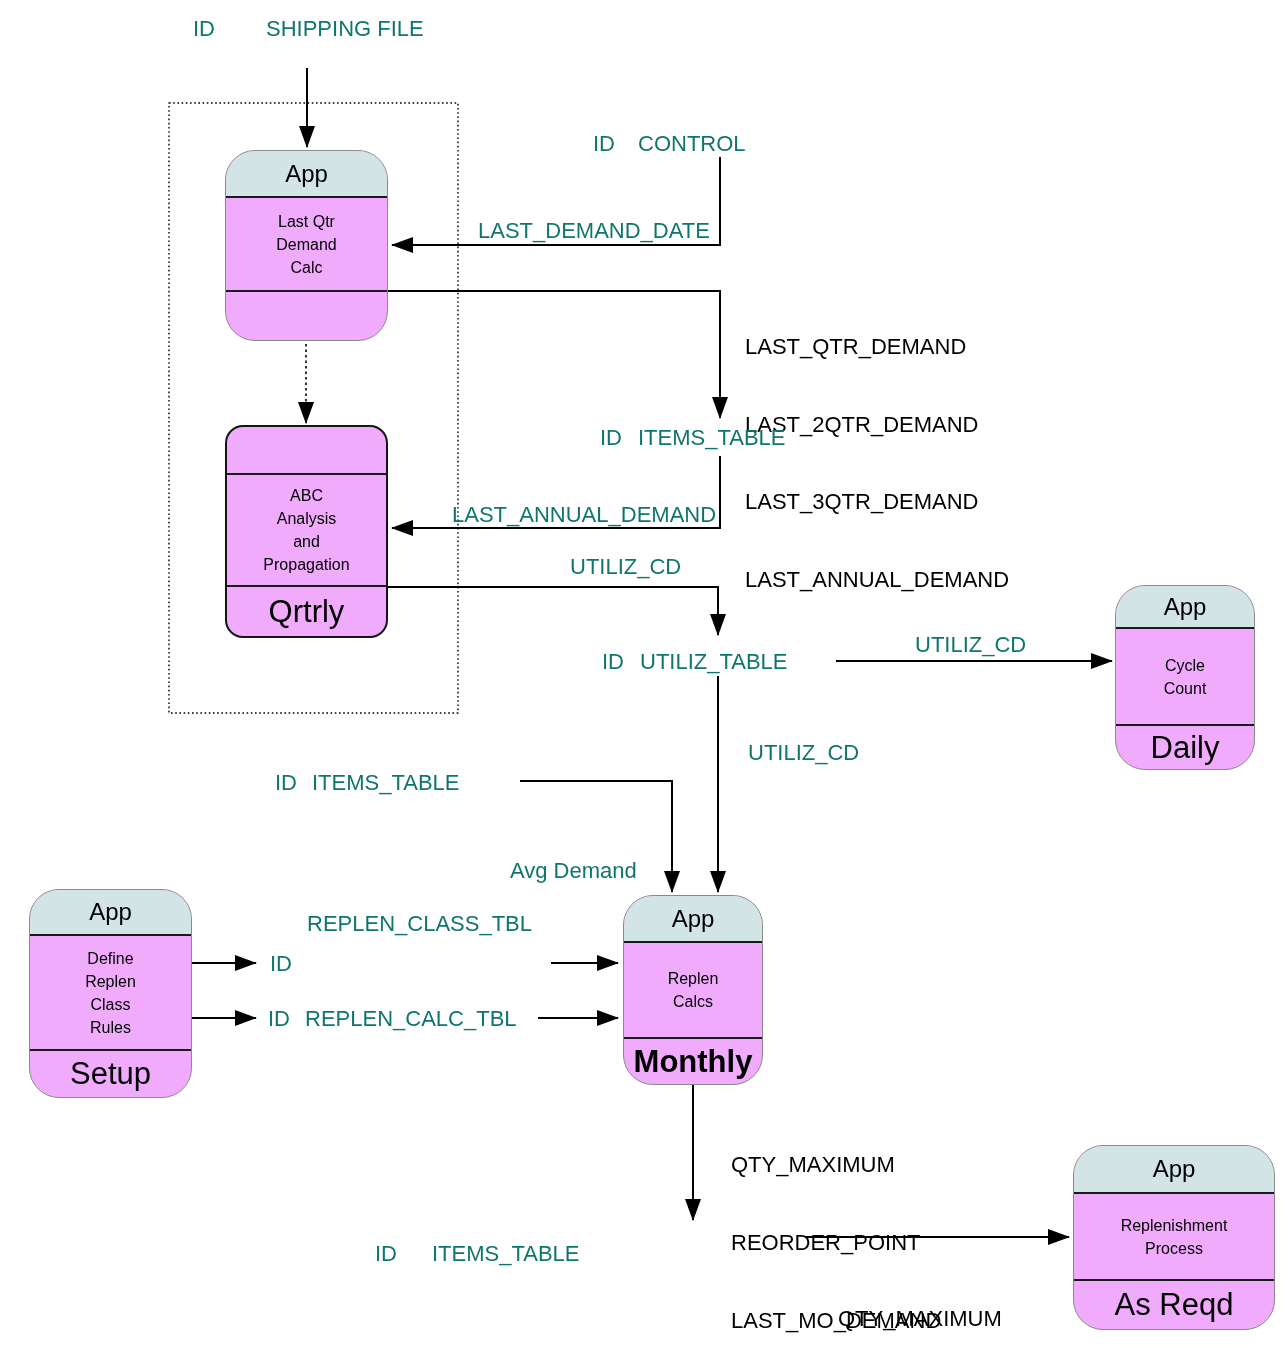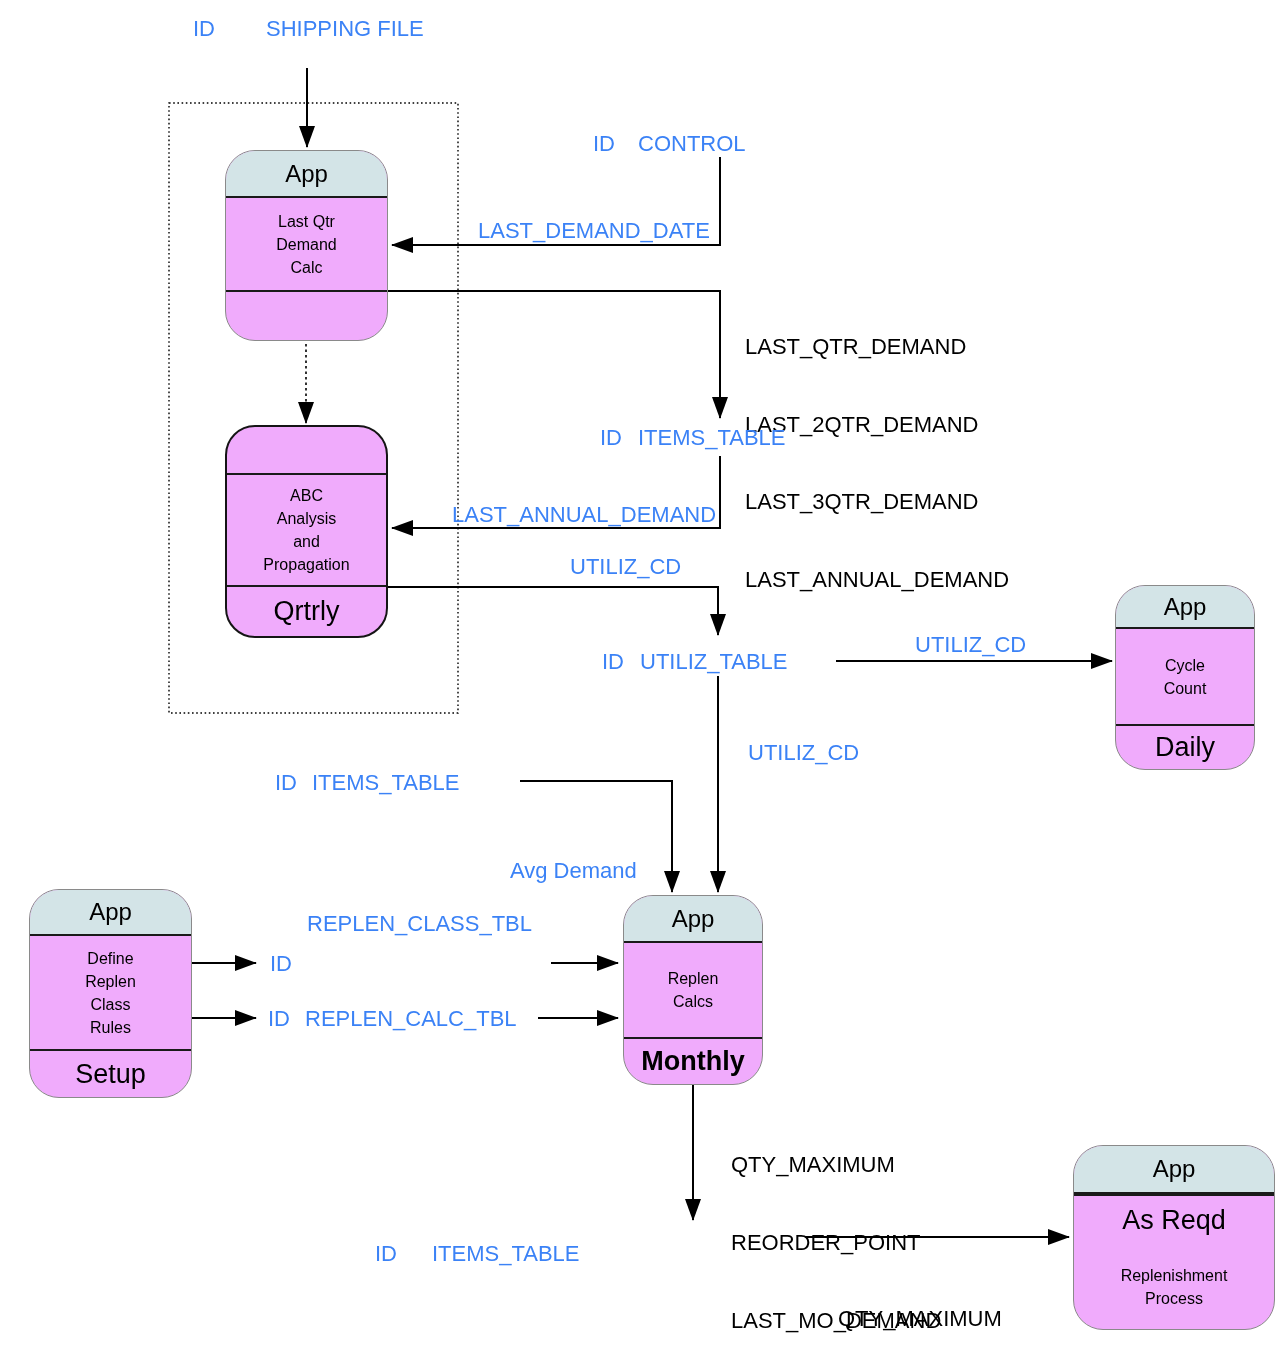--- a/index.html
+++ b/index.html
@@ -12,21 +12,21 @@
     overflow:hidden;
   }
   #wires{position:absolute;left:0;top:0;width:1288px;height:1348px;}
 
   
   .lbl{
     position:absolute;
     font-size:22px;
     line-height:25px;
     white-space:pre;
-    color:#3b82f6;
+    color:#0f766e;
   }
   .lblblock{position:absolute;font-size:22px;white-space:pre;color:#000;}
   .lblblock div{line-height:25.5px;}
   .lblblock.wide div{line-height:26px;}
 
   
   .node{
     position:absolute;
     background:#f0abfc;
     border:1.5px solid #8a8a8a;
@@ -38,21 +38,21 @@
   }
   .node.dark{border:2px solid #151515;}
   .sec{
     display:flex;align-items:center;justify-content:center;
     text-align:center;
     box-sizing:border-box;
     flex:0 0 auto;
   }
   .sec.hdr{font-size:24px;border-bottom:2px solid #1a1a1a;}
   .sec.body{flex:1 1 auto;font-size:16px;line-height:23px;white-space:pre-line;}
-  .sec.ftr{font-size:27px;border-top:2px solid #1a1a1a;}
+  .sec.ftr{font-size:31px;border-top:2px solid #1a1a1a;}
 </style>
 </head>
 <body>
 
 <div id="canvas">
 
   <svg id="wires" viewBox="0 0 1288 1348" xmlns="http://www.w3.org/2000/svg">
     <defs>
       <marker id="arrow" markerUnits="userSpaceOnUse" markerWidth="23" markerHeight="17" refX="21" refY="8" orient="auto">
         <polygon points="0,0 22,8 0,16" fill="#000"></polygon>
@@ -79,21 +79,21 @@
   </svg>
 
   <div class="node" style="left:225px;top:150px;width:163px;height:191px;">
     <div class="sec hdr filled" style="height: 47px; background: rgb(211, 228, 231);">App</div>
     <div class="sec body">Last Qtr
 Demand
 Calc</div>
     <div class="sec ftr" style="height:50px;"></div>
   </div>
 
-  <div class="node dark" style="left:225px;top:425px;width:163px;height:213px;">
+  <div class="node dark" style="left:225px;top:425px;width:163px;height:213px;border-radius:18px;">
     <div class="sec hdr" style="height:48px;"></div>
     <div class="sec body">ABC
 Analysis
 and
 Propagation</div>
     <div class="sec ftr" style="height:51px;">Qrtrly</div>
   </div>
 
   <div class="node" style="left:1115px;top:585px;width:140px;height:185px;">
     <div class="sec hdr filled" style="height: 43px; background: rgb(211, 228, 231);">App</div>
@@ -113,23 +113,23 @@
 
   <div class="node" style="left:623px;top:895px;width:140px;height:190px;">
     <div class="sec hdr filled" style="height: 47px; background: rgb(211, 228, 231);">App</div>
     <div class="sec body">Replen
 Calcs</div>
     <div class="sec ftr" style="height:47px;font-weight:bold;">Monthly</div>
   </div>
 
   <div class="node" style="left:1073px;top:1145px;width:202px;height:185px;">
     <div class="sec hdr filled" style="height: 48px; background: rgb(211, 228, 231);">App</div>
-    <div class="sec ftr" style="height:50px;">As Reqd</div>
     <div class="sec body">Replenishment
 Process</div>
+    <div class="sec ftr" style="height:50px;">As Reqd</div>
   </div>
 
   <span class="lbl" style="left:193px;top:16px;">ID</span>
   <span class="lbl" style="left:266px;top:16px;">SHIPPING FILE</span>
 
   <span class="lbl" style="left:593px;top:131px;">ID</span>
   <span class="lbl" style="left:638px;top:131px;">CONTROL</span>
 
   <span class="lbl" style="left:478px;top:218px;">LAST_DEMAND_DATE</span>
 

